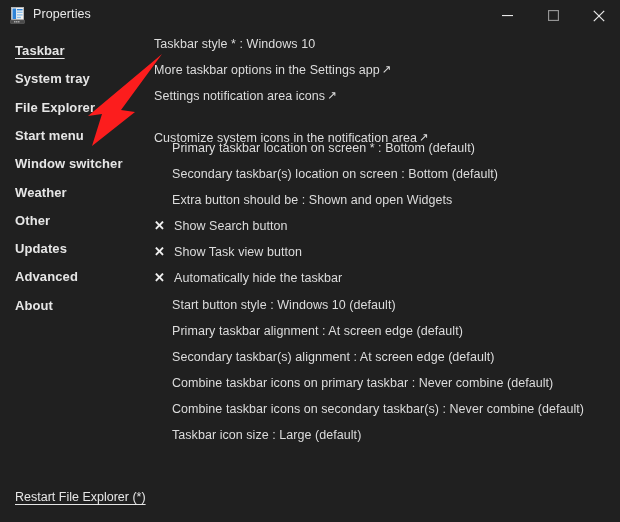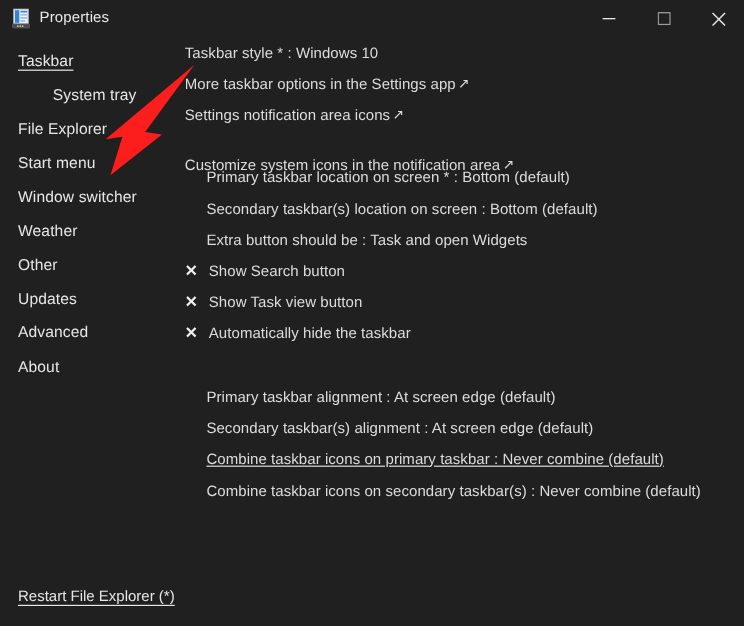--- a/index.html
+++ b/index.html
@@ -45,21 +45,21 @@
 
   
   #sidebar {
     position:absolute; left:0; top:31px;
     width:150px; height:491px;
     background:#202020;
   }
   .side-item {
     position:absolute; left:15px;
     font-size:13px;
-    font-weight:normal;
+    font-weight:bold;
     color:#e6e6e6;
     white-space:nowrap;
     cursor:default;
     letter-spacing:.1px;
   }
   .side-item.active {
     text-decoration:underline;
     text-underline-offset:3px;
   }
 
@@ -149,46 +149,48 @@
     <div class="wbtn" id="btn-close">
       <svg width="12" height="12" viewBox="0 0 12 12">
         <line x1="0.8" y1="0.8" x2="11.2" y2="11.2" stroke="#e8e8e8" stroke-width="1.2"></line>
         <line x1="11.2" y1="0.8" x2="0.8" y2="11.2" stroke="#e8e8e8" stroke-width="1.2"></line>
       </svg>
     </div>
   </div>
 
   <div id="sidebar">
       <div class="side-item active" style="top: 12px;"><span>Taskbar</span></div>
-      <div class="side-item" style="top: 40.3px; margin-left: 29px;"><span>System tray</span></div>
+      <div class="side-item" style="top: 40.3px;"><span>System tray</span></div>
       <div class="side-item" style="top: 68.6px;"><span>File Explorer</span></div>
       <div class="side-item" style="top: 96.9px;"><span>Start menu</span></div>
       <div class="side-item" style="top: 125.2px;"><span>Window switcher</span></div>
       <div class="side-item" style="top: 153.5px;"><span>Weather</span></div>
       <div class="side-item" style="top: 181.8px;"><span>Other</span></div>
       <div class="side-item" style="top: 210.1px;"><span>Updates</span></div>
       <div class="side-item" style="top: 238.4px;"><span>Advanced</span></div>
       <div class="side-item" style="top: 266.7px;"><span>About</span></div>
     </div>
 
   <div id="content">
       <div class="row plain" style="top: 6px;"><span>Taskbar style * : Windows 10</span></div>
       <div class="row plain" style="top: 32.05px;"><span>More taskbar options in the Settings app</span><span class="extlink">↗</span></div>
       <div class="row plain" style="top: 58.1px;"><span>Settings notification area icons</span><span class="extlink">↗</span></div>
       <div class="row plain" style="top: 100px;"><span>Customize system icons in the notification area</span><span class="extlink">↗</span></div>
       <div class="row indent" style="top: 110.2px;"><span>Primary taskbar location on screen * : Bottom (default)</span></div>
       <div class="row indent" style="top: 136.25px; text-align: center;"><span>Secondary taskbar(s) location on screen : Bottom (default)</span></div>
-      <div class="row indent" style="top: 162.3px;"><span>Extra button should be : Task and open Widgets</span></div>
+      <div class="row indent" style="top: 162.3px;"><span>Extra button should be : Shown and open Widgets</span></div>
       <div class="row checked" style="top: 188.35px;"><span class="xmark">✕</span><span>Show Search button</span></div>
       <div class="row checked" style="top: 214.4px;"><span class="xmark">✕</span><span>Show Task view button</span></div>
       <div class="row checked" style="top: 240.45px;"><span class="xmark">✕</span><span>Automatically hide the taskbar</span></div>
+      <div class="row indent" style="top: 266.5px;"><span>Start button style : Windows 10 (default)</span></div>
       <div class="row indent" style="top: 292.55px;"><span>Primary taskbar alignment : At screen edge (default)</span></div>
       <div class="row indent" style="top: 318.6px;"><span>Secondary taskbar(s) alignment : At screen edge (default)</span></div>
-      <div class="row indent" style="top: 344.65px; text-decoration: underline;"><span>Combine taskbar icons on primary taskbar : Never combine (default)</span></div>
+      <div class="row indent" style="top: 344.65px;"><span>Combine taskbar icons on primary taskbar : Never combine (default)</span></div>
       <div class="row indent" style="top: 370.7px;"><span>Combine taskbar icons on secondary taskbar(s) : Never combine (default)</span></div>
+      <div class="row indent" style="top: 396.75px;"><span>Taskbar icon size : Large (default)</span></div>
     </div>
 
   <span id="footer-link">Restart File Explorer (*)</span>
 
   <svg id="annotation-arrow" viewBox="0 0 85 98">
     <polygon points="82,2 41,58 55,60 12,94 22,62 8,64" fill="#fc1d1d"></polygon>
   </svg>
 
 </div>
 

